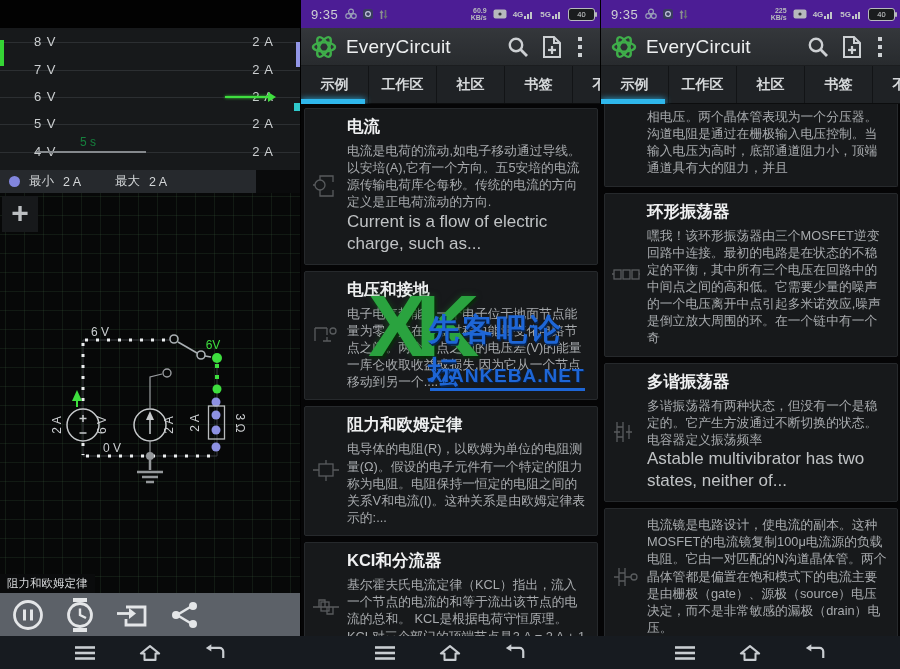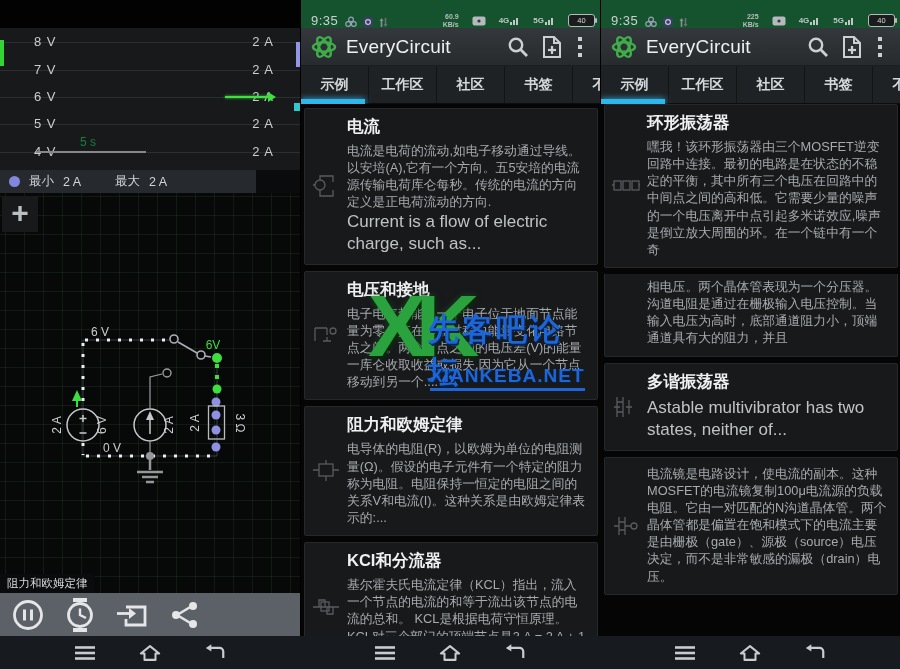--- a/index.html
+++ b/index.html
@@ -45,25 +45,25 @@
   .toolbar{position:absolute;left:0;top:593px;width:300px;height:43px;background:#5c6168;
     display:flex;align-items:center;gap:8px;padding-left:6px;box-sizing:border-box;z-index:5;}
   .toolbtn{width:44px;height:38px;display:flex;align-items:center;justify-content:center;}
 
   
   .navbar{position:absolute;left:0;top:636px;width:900px;height:33px;background:#171b20;z-index:60;display:flex;}
   .navgroup{width:300px;display:flex;align-items:center;justify-content:center;gap:43px;}
   .navico{display:flex;align-items:center;justify-content:center;}
 
   
-  .statusbar{position:absolute;left:0;top:0;width:100%;height:28px;background:#14532d;display:flex;
-    align-items:flex-end;padding:0 6px 0 10px;box-sizing:border-box;color:#cdd0d3;}
+  .statusbar{position:absolute;left:0;top:0;width:100%;height:28px;background:#4c1d95;display:flex;
+    align-items:center;padding:0 6px 0 10px;box-sizing:border-box;color:#cdd0d3;}
   .sb-time{font-size:13px;letter-spacing:.5px;}
   .sb-left-icons{display:flex;align-items:center;gap:5px;margin-left:7px;}
-  .sb-right{margin-left:auto;display:flex;align-items:center;gap:13px;}
+  .sb-right{margin-left:auto;display:flex;align-items:center;gap:6px;}
   .sb-speed{font-size:7px;line-height:7.5px;text-align:right;color:#b9bcbf;font-weight:bold;}
   .sb-net{display:flex;align-items:flex-end;gap:1px;font-size:8px;font-weight:bold;color:#c3c6c9;}
   .battery{width:25px;height:11px;border:1px solid #b7babd;border-radius:3px;font-size:7.5px;
     color:#d6d9db;display:flex;align-items:center;justify-content:center;position:relative;background:#1a1c1e;}
   .battery:after{content:"";position:absolute;right:-3px;top:3px;width:2px;height:5px;background:#b7babd;border-radius:1px;}
 
   .appbar{position:absolute;left:0;top:28px;width:100%;height:38px;
     background:linear-gradient(#34373b,#282b2e);border-bottom:1px solid #1b1d1f;
     display:flex;align-items:center;padding:9px 10px;box-sizing:border-box;}
   .appbar .title{font-size:19px;color:#edeff0;margin-left:9px;letter-spacing:.2px;}
@@ -476,42 +476,43 @@
   <div class="tabbar">
     <div class="tab">示例</div>
     <div class="tab">工作区</div>
     <div class="tab">社区</div>
     <div class="tab">书签</div>
     <div class="tab">不喜</div>
     <div class="tab-underline"></div>
   </div>
 
   <div class="list" style="padding-top:0;">
+    <div class="card partial">
+      <div class="dsc">相电压。两个晶体管表现为一个分压器。沟道电阻是通过在栅极输入电压控制。当输入电压为高时，底部通道阻力小，顶端通道具有大的阻力，并且</div>
+    </div>
     <div class="card">
       <svg class="thumb" width="30" height="26" viewBox="0 0 30 26">
         <g fill="none" stroke="#74777a" stroke-width="1.3">
           <rect x="3" y="8" width="7" height="9"></rect>
             <rect x="12" y="8" width="7" height="9"></rect>
             <rect x="21" y="8" width="7" height="9"></rect>
           <path d="M3 12 H1 M28 12 H29"></path>
         </g>
       </svg>
       <div class="ttl">环形振荡器</div>
       <div class="dsc">嘿我！该环形振荡器由三个MOSFET逆变回路中连接。最初的电路是在状态的不稳定的平衡，其中所有三个电压在回路中的中间点之间的高和低。它需要少量的噪声的一个电压离开中点引起多米诺效应,噪声是倒立放大周围的环。在一个链中有一个奇</div>
     </div>
-    <div class="card partial">
-      <div class="dsc">相电压。两个晶体管表现为一个分压器。沟道电阻是通过在栅极输入电压控制。当输入电压为高时，底部通道阻力小，顶端通道具有大的阻力，并且</div>
-    </div>
     <div class="card">
       <svg class="thumb" width="30" height="26" viewBox="0 0 30 26">
         <g fill="none" stroke="#74777a" stroke-width="1.3">
           <path d="M6 3 V23 M12 3 V23 M6 8 H12 M3 13 H9 M18 6 V20 M15 13 H21 M6 18 H12"></path>
         </g>
       </svg>
       <div class="ttl">多谐振荡器</div>
+      <div class="dsc">多谐振荡器有两种状态，但没有一个是稳定的。它产生方波通过不断切换的状态。电容器定义振荡频率</div>
       <div class="eng">Astable multivibrator has two states, neither of...</div>
     </div>
     <div class="card">
       <svg class="thumb" width="30" height="26" viewBox="0 0 30 26">
         <g fill="none" stroke="#74777a" stroke-width="1.3">
           <path d="M8 4 V22 M14 4 V22 M8 9 H14 M8 17 H14 M3 13 H8 M14 13 H20"></path>
             <circle cx="23" cy="13" r="3"></circle>
         </g>
       </svg>
       <div class="dsc">电流镜是电路设计，使电流的副本。这种MOSFET的电流镜复制100μ电流源的负载电阻。它由一对匹配的N沟道晶体管。两个晶体管都是偏置在饱和模式下的电流主要是由栅极（gate）、源极（source）电压决定，而不是非常敏感的漏极（drain）电压。</div>

